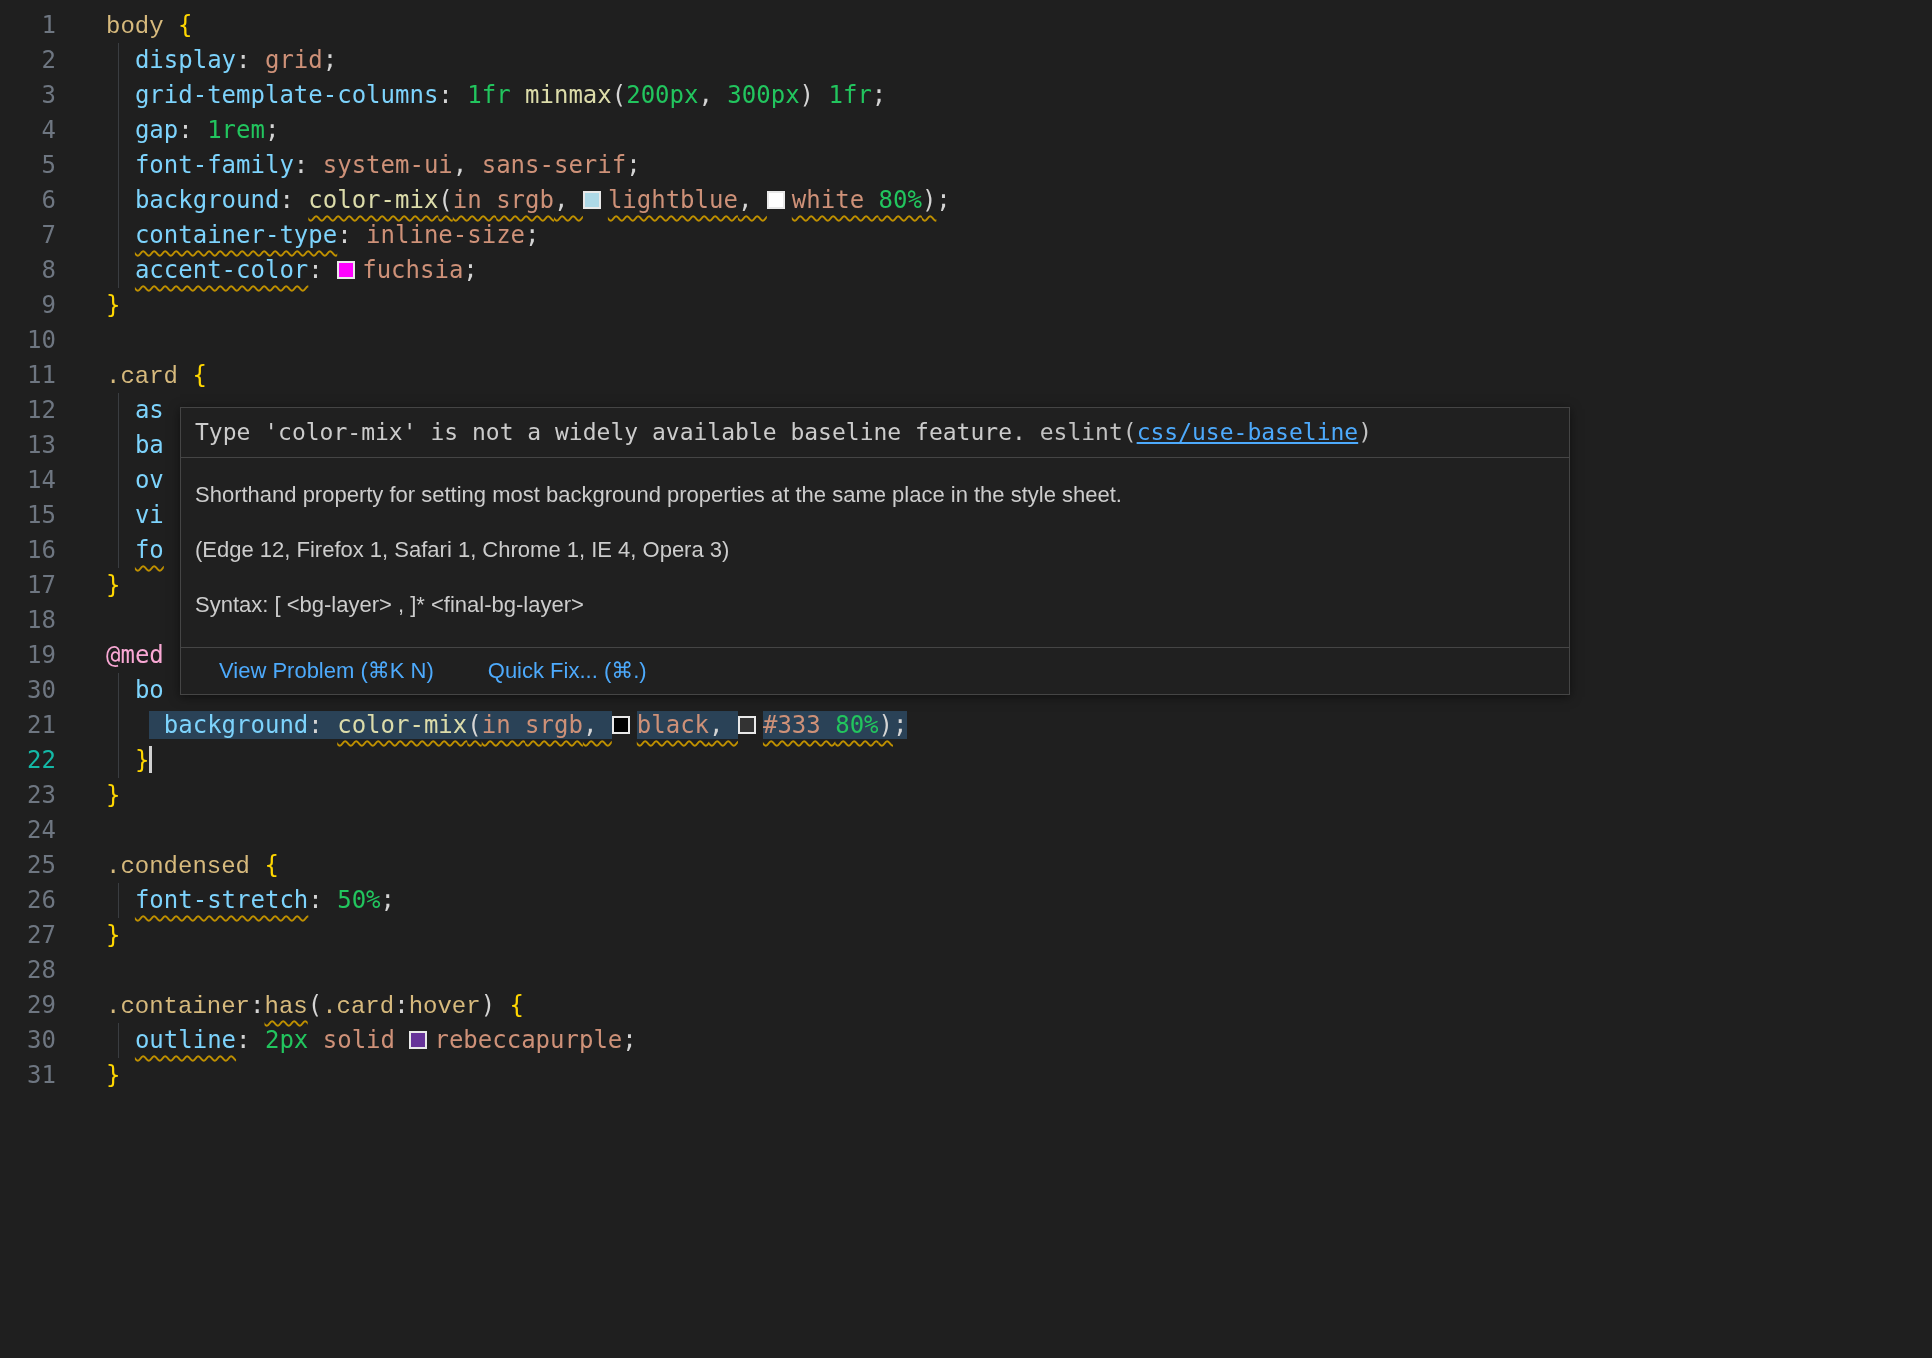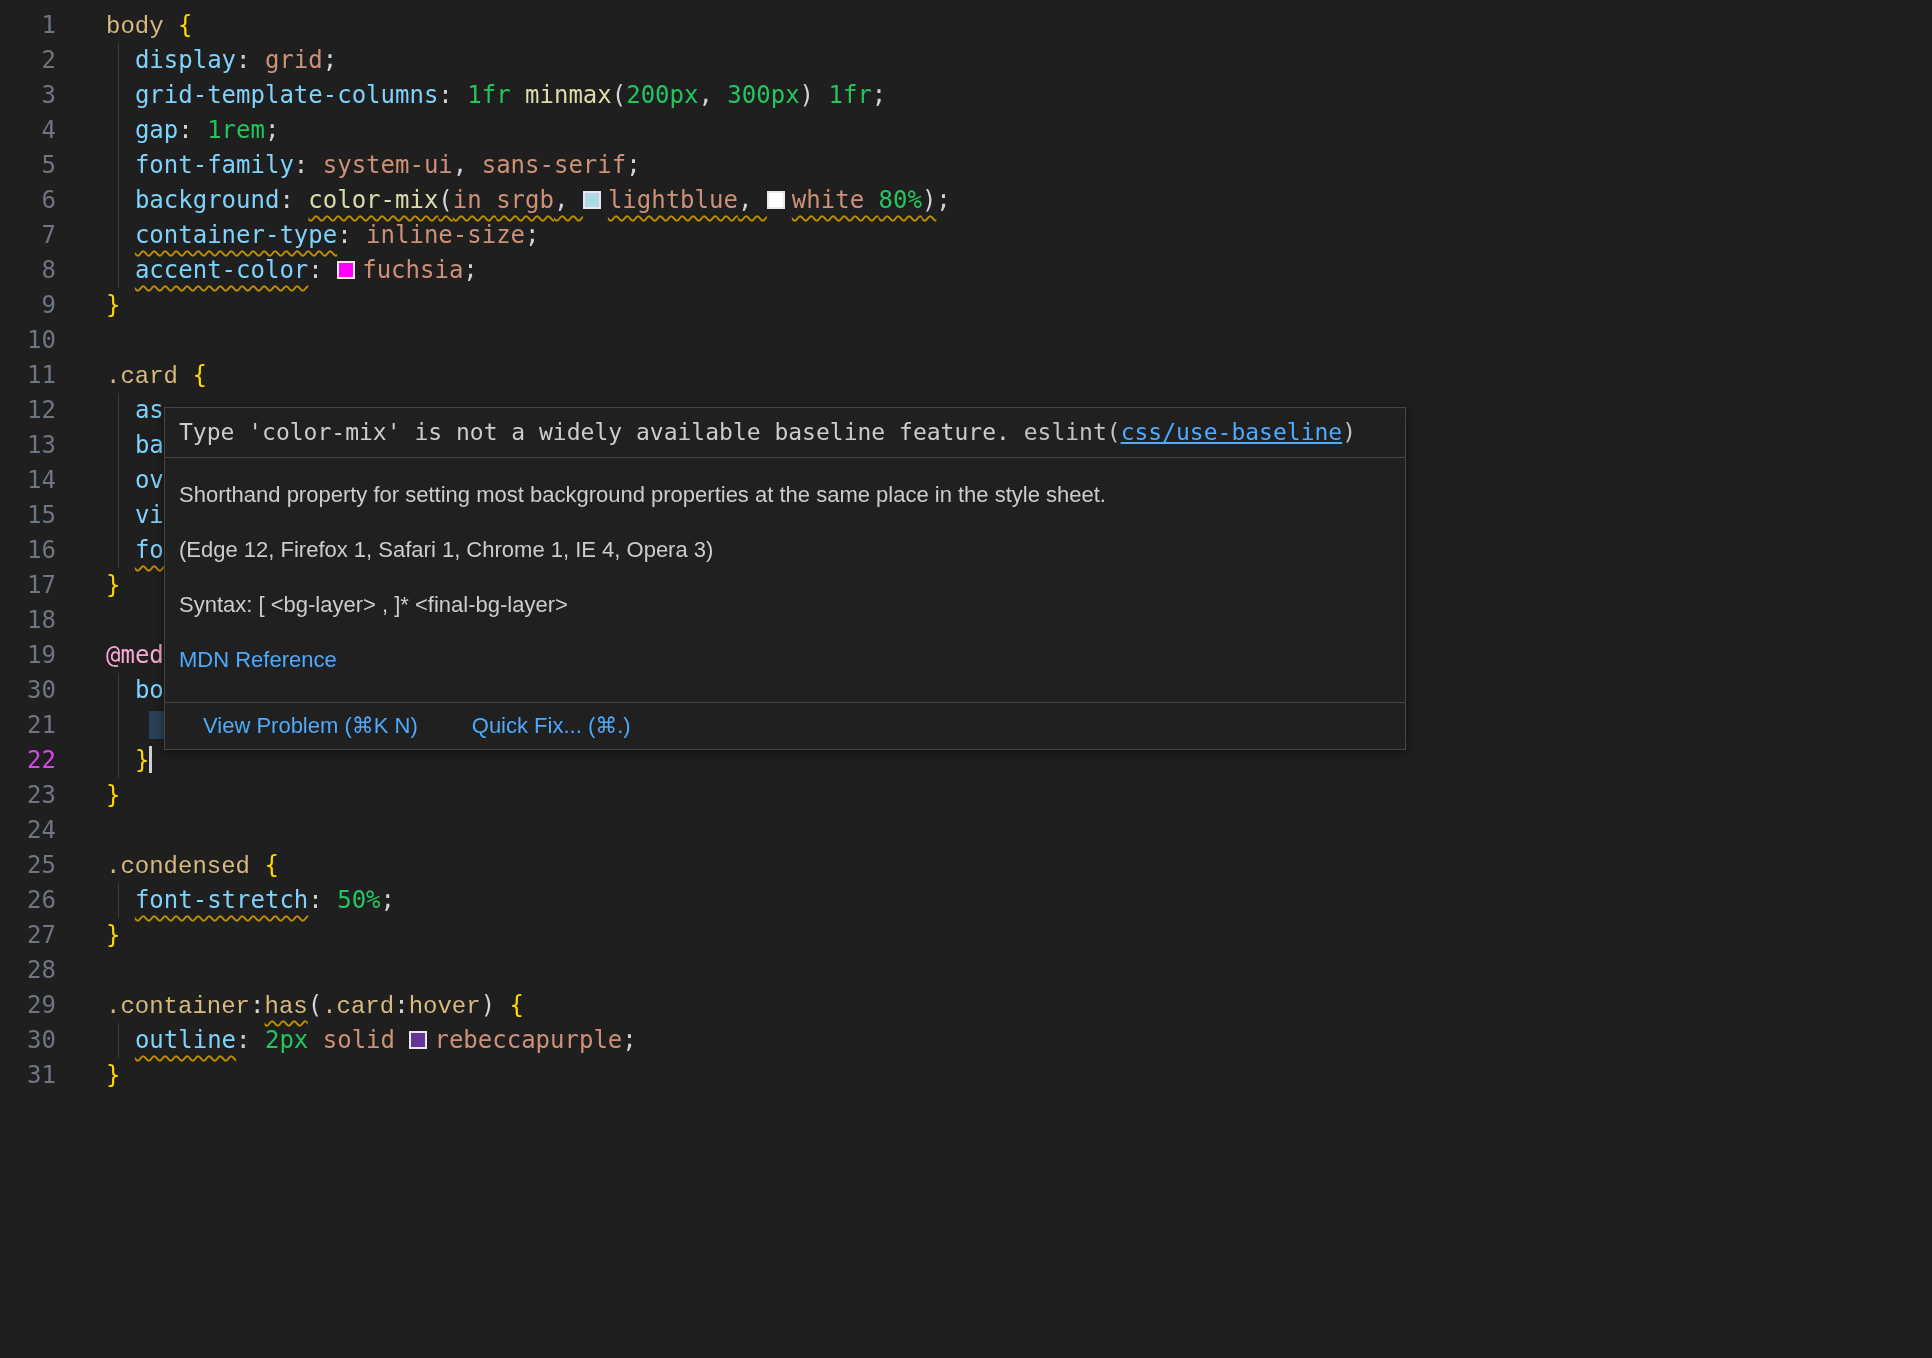--- a/index.html
+++ b/index.html
@@ -12,21 +12,21 @@
     position: relative;
   }
 
   
   .editor { position: absolute; inset: 0; padding-top: 8px; }
   .line { display: flex; height: 35px; line-height: 35px; font-size: 24px; white-space: pre; }
   .ln {
     width: 56px; flex: 0 0 56px; text-align: right;
     color: #6e7681; user-select: none;
   }
-  .ln.active { color: #d946ef; }
+  .ln.active { color: #14b8a6; }
   .code { position: relative; margin-left: 50px; flex: 1; color: #d4d4d4; }
   .guide { position: absolute; top: 0; bottom: 0; width: 1px; background: #3a3d41; }
 
   .tk { position: relative; }
   .tk.sel   { color: #d7ba7d; font-family: Liberation Mono, monospace; }
   .tk.brace { color: #ffd700; }
   .tk.prop  { color: #7dd3fc; }
   .tk.val   { color: #ce9178; }
   .tk.num   { color: #22c55e; }
   .tk.fn    { color: #dcdcaa; }
@@ -45,21 +45,21 @@
     display: inline-block; width: 18px; height: 18px;
     border: 2px solid #e8e8e8; margin-right: 7px; vertical-align: -1px;
   }
   .tk.cursor {
     display: inline-block; width: 3px; height: 27px;
     background: #d0d0d0; vertical-align: -5px;
   }
 
   
   .tooltip {
-    position: absolute; left: 164px; top: 407px; width: 1242px;
+    position: absolute; left: 180px; top: 407px; width: 1390px;
     background: #202020; border: 1px solid #454545;
     box-shadow: 0 2px 10px rgba(0,0,0,.5);
     z-index: 10;
   }
   .tt-diag {
     padding: 11px 14px; font-size: 23px; line-height: 27px;
     color: #cccccc; font-family: "DejaVu Sans Mono", monospace;
     white-space: nowrap; overflow: hidden;
   }
   .tt-diag .src { color: #c2c2c2; }
@@ -116,21 +116,20 @@
 
   <div class="tooltip">
     <div class="tt-diag"><span>Type 'color-mix' is not a widely available baseline feature. </span><span class="src">eslint(</span><a class="tt-link u">css/use-baseline</a><span class="src">)</span></div>
 
     <div class="tt-divider"></div>
 
     <div class="tt-doc">
       <p>Shorthand property for setting most background properties at the same place in the style sheet.</p>
       <p>(Edge 12, Firefox 1, Safari 1, Chrome 1, IE 4, Opera 3)</p>
       <p>Syntax: [ &lt;bg-layer&gt; , ]* &lt;final-bg-layer&gt;</p>
-      <p><a class="tt-link">MDN Reference</a></p>
     </div>
 
     <div class="tt-divider"></div>
 
     <div class="tt-actions">
       <a class="tt-link">View Problem (⌘K N)</a>
       <a class="tt-link">Quick Fix... (⌘.)</a>
     </div>
   </div>
 </div>

